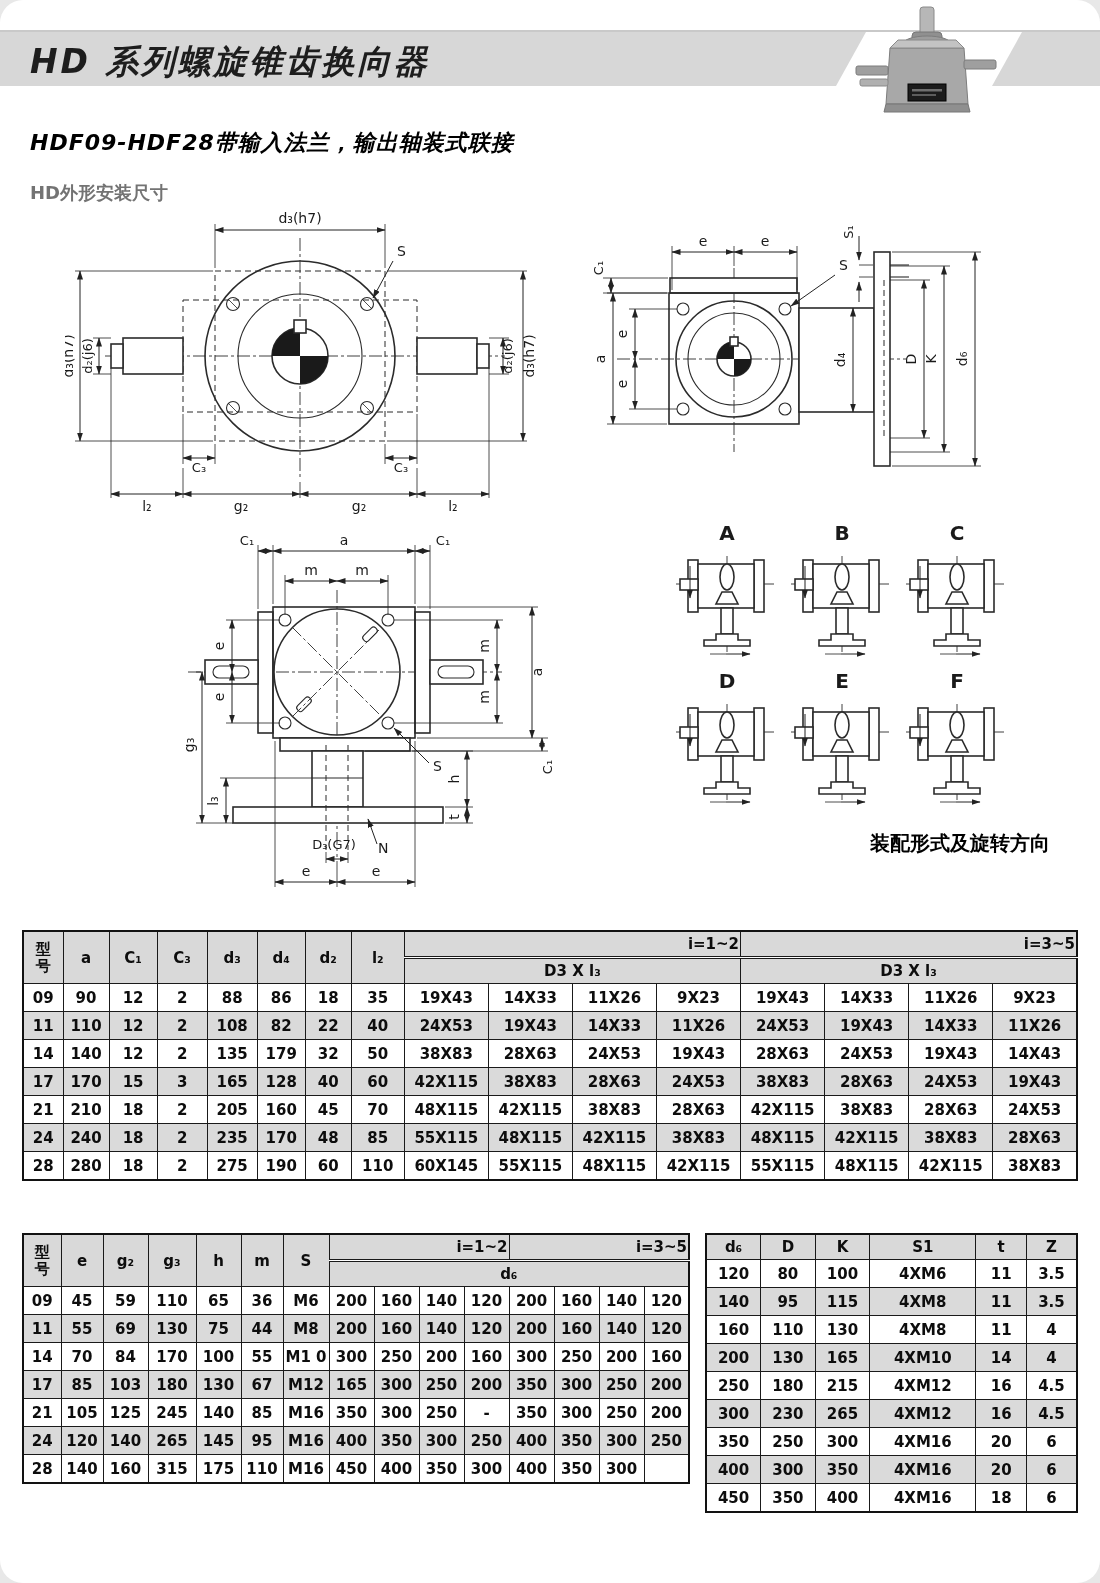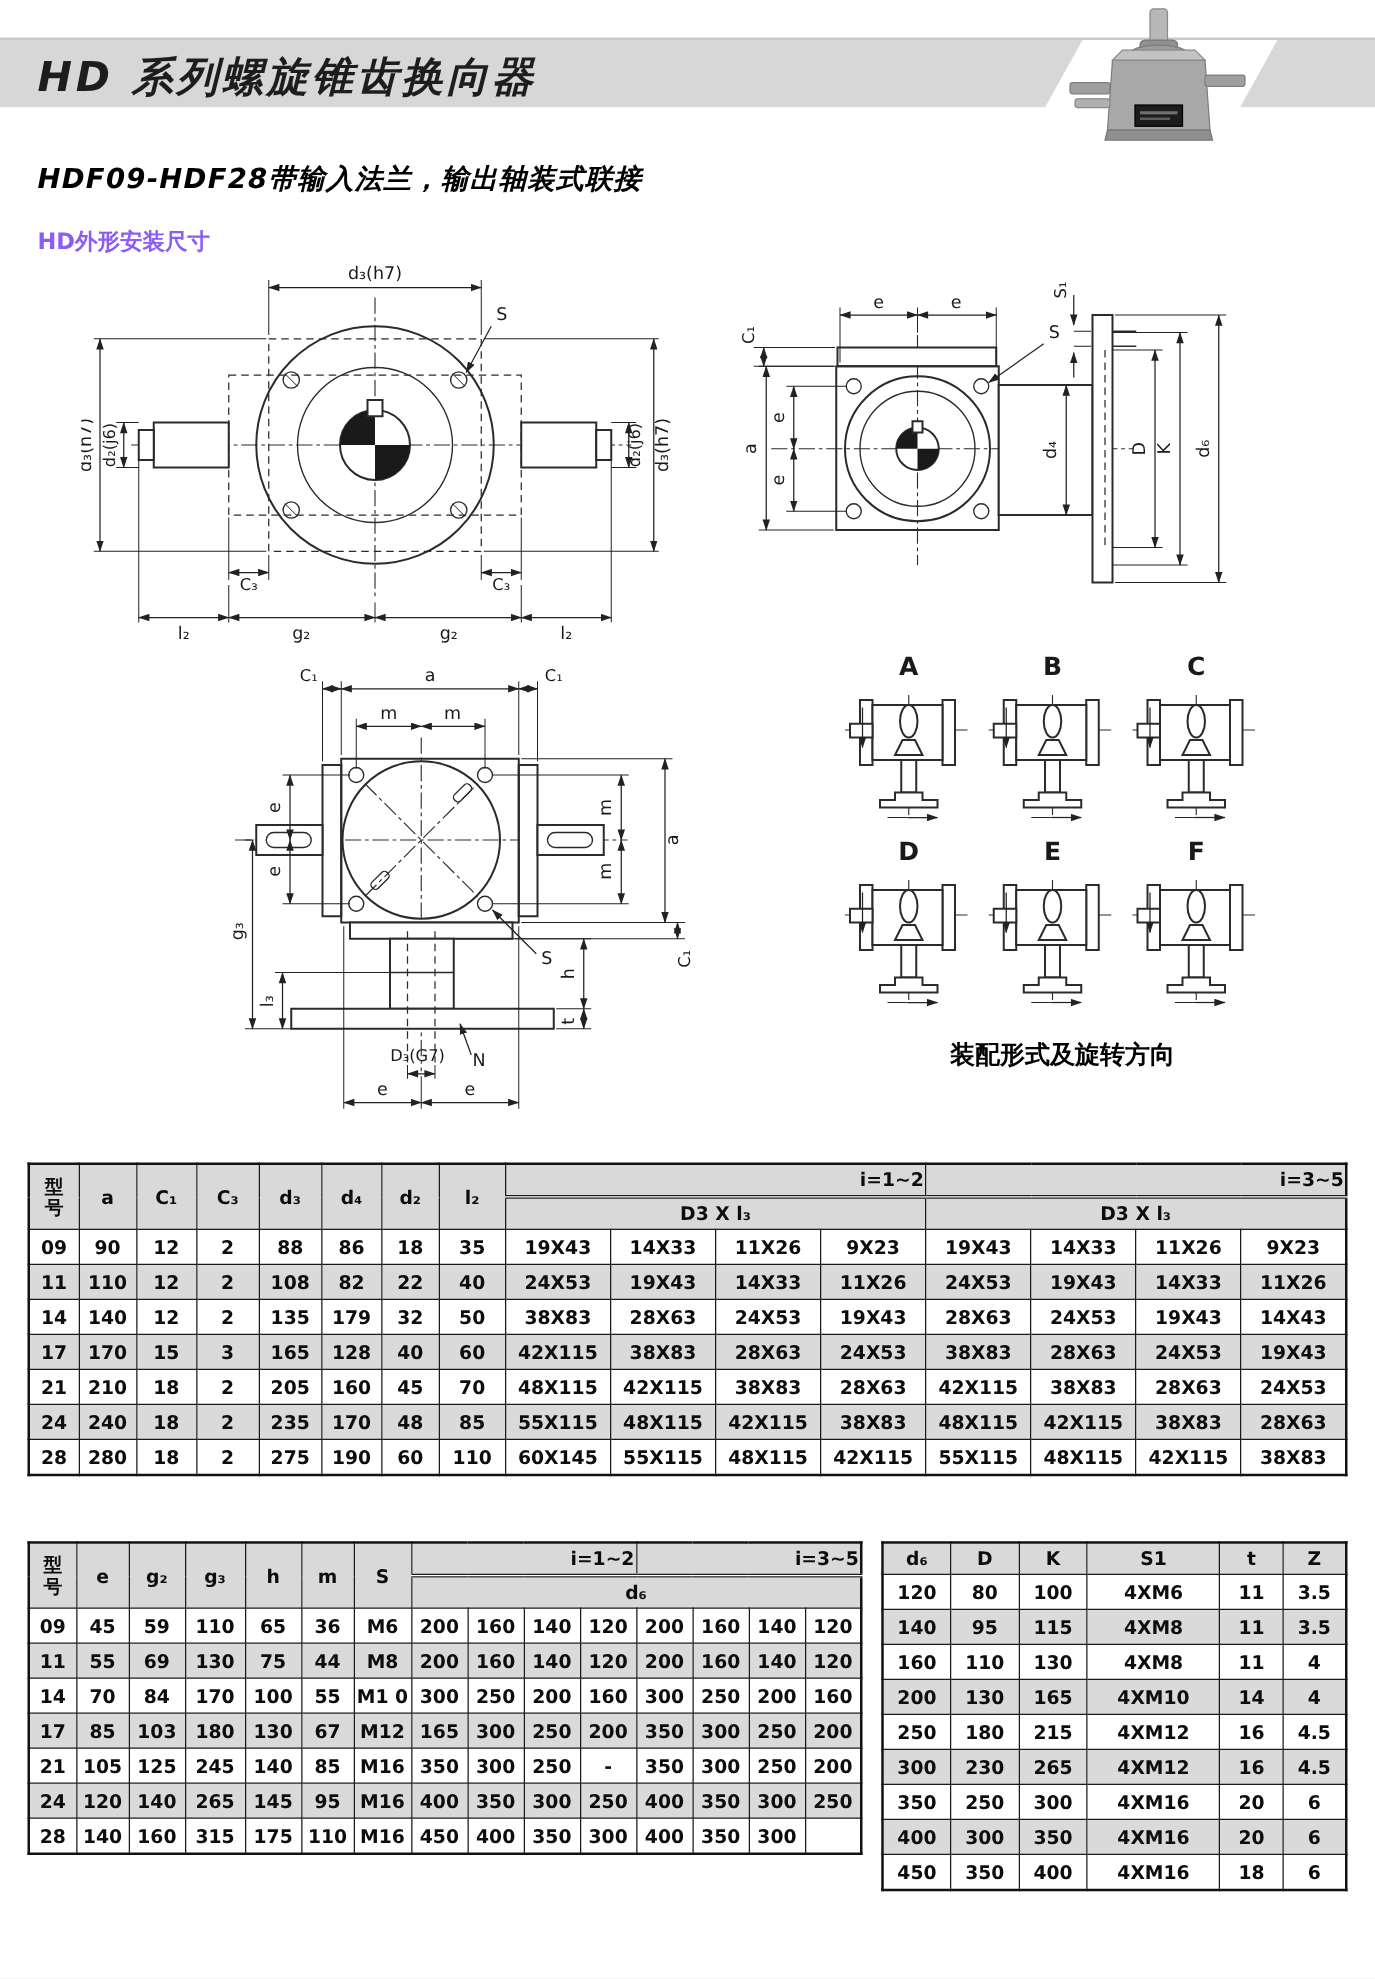--- a/index.html
+++ b/index.html
@@ -1,44 +1,44 @@
 <!DOCTYPE html>
 <html><head>
 <meta charset="utf-8">
 <style>
   * { margin:0; padding:0; box-sizing:border-box; }
   body { background:#e8e8e8; font-family:"DejaVu Sans","Liberation Sans",sans-serif; }
-  .page { position:relative; width:1100px; height:1583px; background:#ffffff; margin:0 auto; overflow:hidden; }
+  .page { position:relative; width:1100px; height:1583px; background:#ffffff; margin:0 auto; overflow:hidden;border-radius:23px; }
 
   .top-rule { position:absolute; left:0; top:30px; width:100%; height:2px; background:#c9c9c9; }
   .banner-left { position:absolute; left:0; top:32px; width:866px; height:54px; background:#d7d7d7;
                  clip-path:polygon(0 0,100% 0,836px 100%,0 100%); }
   .banner-right { position:absolute; left:992px; top:32px; width:108px; height:54px; background:#d7d7d7;
                   clip-path:polygon(30px 0,100% 0,100% 100%,0 100%); }
   .banner-title { position:absolute; left:30px; top:40px; font-size:33px; font-weight:700; font-style:italic;
                   letter-spacing:3px; color:#1d1d1d; }
   .product-photo { position:absolute; left:850px; top:4px; }
 
   .subtitle { position:absolute; left:30px; top:128px; font-size:22px; font-weight:700; color:#000; letter-spacing:1px;font-style:italic; }
-  .section-heading { position:absolute; left:30px; top:181px; font-size:18px; font-weight:700; color:#8b5cf6; }
+  .section-heading { position:absolute; left:30px; top:181px; font-size:18px; font-weight:700; color:#737373; }
 
   svg text { fill:#1a1a1a; font-family:"DejaVu Sans","Liberation Sans",sans-serif; }
   .obj { stroke:#2b2b2b; stroke-width:1.6; fill:none; }
   .objf { stroke:#2b2b2b; stroke-width:1.6; fill:#ffffff; }
   .thin { stroke:#2b2b2b; stroke-width:1.1; fill:none; }
   .dash { stroke:#2b2b2b; stroke-width:1; fill:none; stroke-dasharray:6 4; }
   .cl { stroke:#2b2b2b; stroke-width:0.9; fill:none; stroke-dasharray:13 3 3 3; }
   .dim { stroke:#222; stroke-width:1; fill:none; }
   .ext { stroke:#222; stroke-width:0.8; fill:none; }
   .dt { font-size:14px; }
   .dts { font-size:13px; }
   .black { fill:#1a1a1a; stroke:none; }
 
   .drawing { position:absolute; }
-  .assembly-caption { text-align:center; font-size:20px; font-weight:700; margin-top:4px; color:#000; }
+  .assembly-caption { text-align:right; font-size:20px; font-weight:700; margin-top:4px; color:#000; }
 
   table { border-collapse:collapse; table-layout:fixed; background:#fff; border:2.5px solid #121212; }
   th,td { border:1.6px solid #1a1a1a; text-align:center; vertical-align:middle;
           font-weight:700; color:#0d0d0d; overflow:hidden; }
   th { background:#d9d9d9; font-size:15px; padding:3px 1px; }
   td { font-size:15px; padding:4.5px 1px; background:transparent; }
   tbody tr:nth-child(even) td { background:#dadada; }
   .grp { border-bottom:3px double #1a1a1a;text-align:right; }
   .th-model { white-space:pre-line; line-height:1.12; }
   .tbl { position:absolute; }

